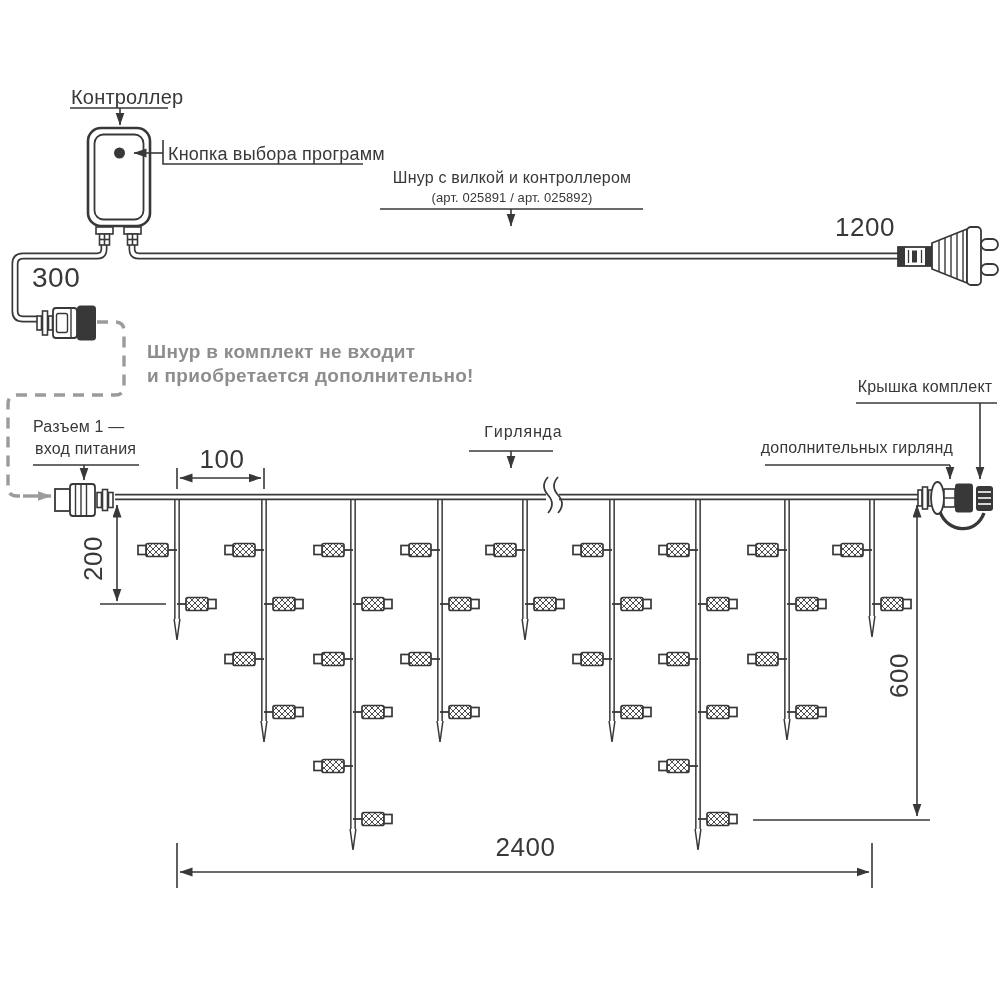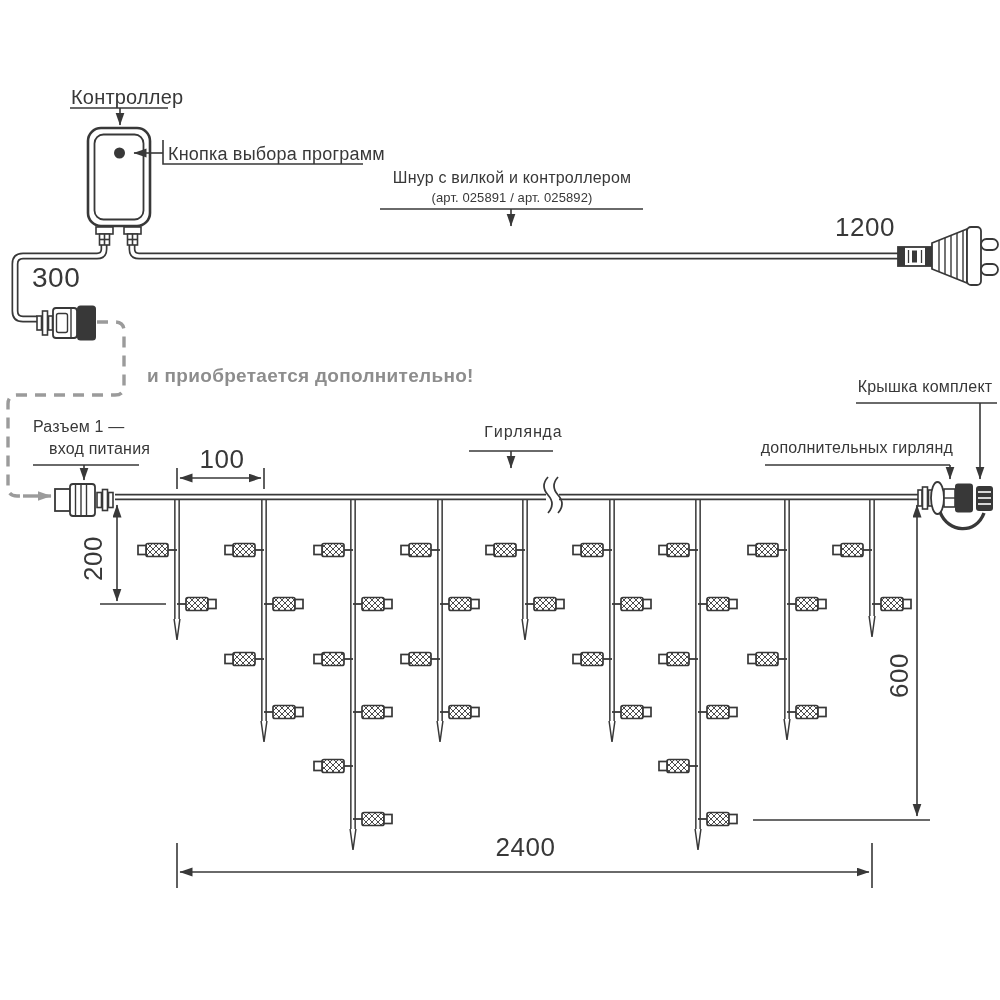--- a/index.html
+++ b/index.html
@@ -414,24 +414,25 @@
 
 <div class="lbl" style="left:71px;top:86px;font-size:20px;">Контроллер</div>
 <div class="lbl" style="left:168px;top:144px;font-size:18px;">Кнопка выбора программ</div>
 
 <div class="lbl ctr" style="left:378px;top:169px;width:268px;">Шнур с вилкой и контроллером</div>
 <div class="lbl ctr sm" style="left:378px;top:191px;width:268px;">(арт. 025891 / арт. 025892)</div>
 
 <div class="dim" style="left:835px;top:212px;">1200</div>
 <div class="dim" style="left:32px;top:262px;font-size:28px;">300</div>
 
+<div class="note" style="left:147px;top:341px;">Шнур в комплект не входит</div>
 <div class="note" style="left:147px;top:365px;">и приобретается дополнительно!</div>
 
 <div class="lbl" style="left:33px;top:418px;">Разъем 1 —</div>
-<div class="lbl" style="left:49px;top:440px;">вход питания</div>
+<div class="lbl" style="left:35px;top:440px;">вход питания</div>
 
 <div class="lbl ctr" style="left:480px;top:425px;width:86px;font-family:Liberation Mono, monospace;">Гирлянда</div>
 
 <div class="lbl ctr" style="left:851px;top:378px;width:148px;">Крышка комплект</div>
 <div class="lbl rgt" style="left:700px;top:439px;width:253px;">дополнительных гирлянд</div>
 
 <div class="dim ctr" style="left:186px;top:444px;width:72px;position:absolute;">100</div>
 <div class="dim ctr rot" style="left:57px;top:543px;width:72px;position:absolute;">200</div>
 <div class="dim ctr rot" style="left:863px;top:660px;width:72px;position:absolute;">600</div>
 <div class="dim ctr" style="left:483px;top:832px;width:85px;position:absolute;">2400</div>

